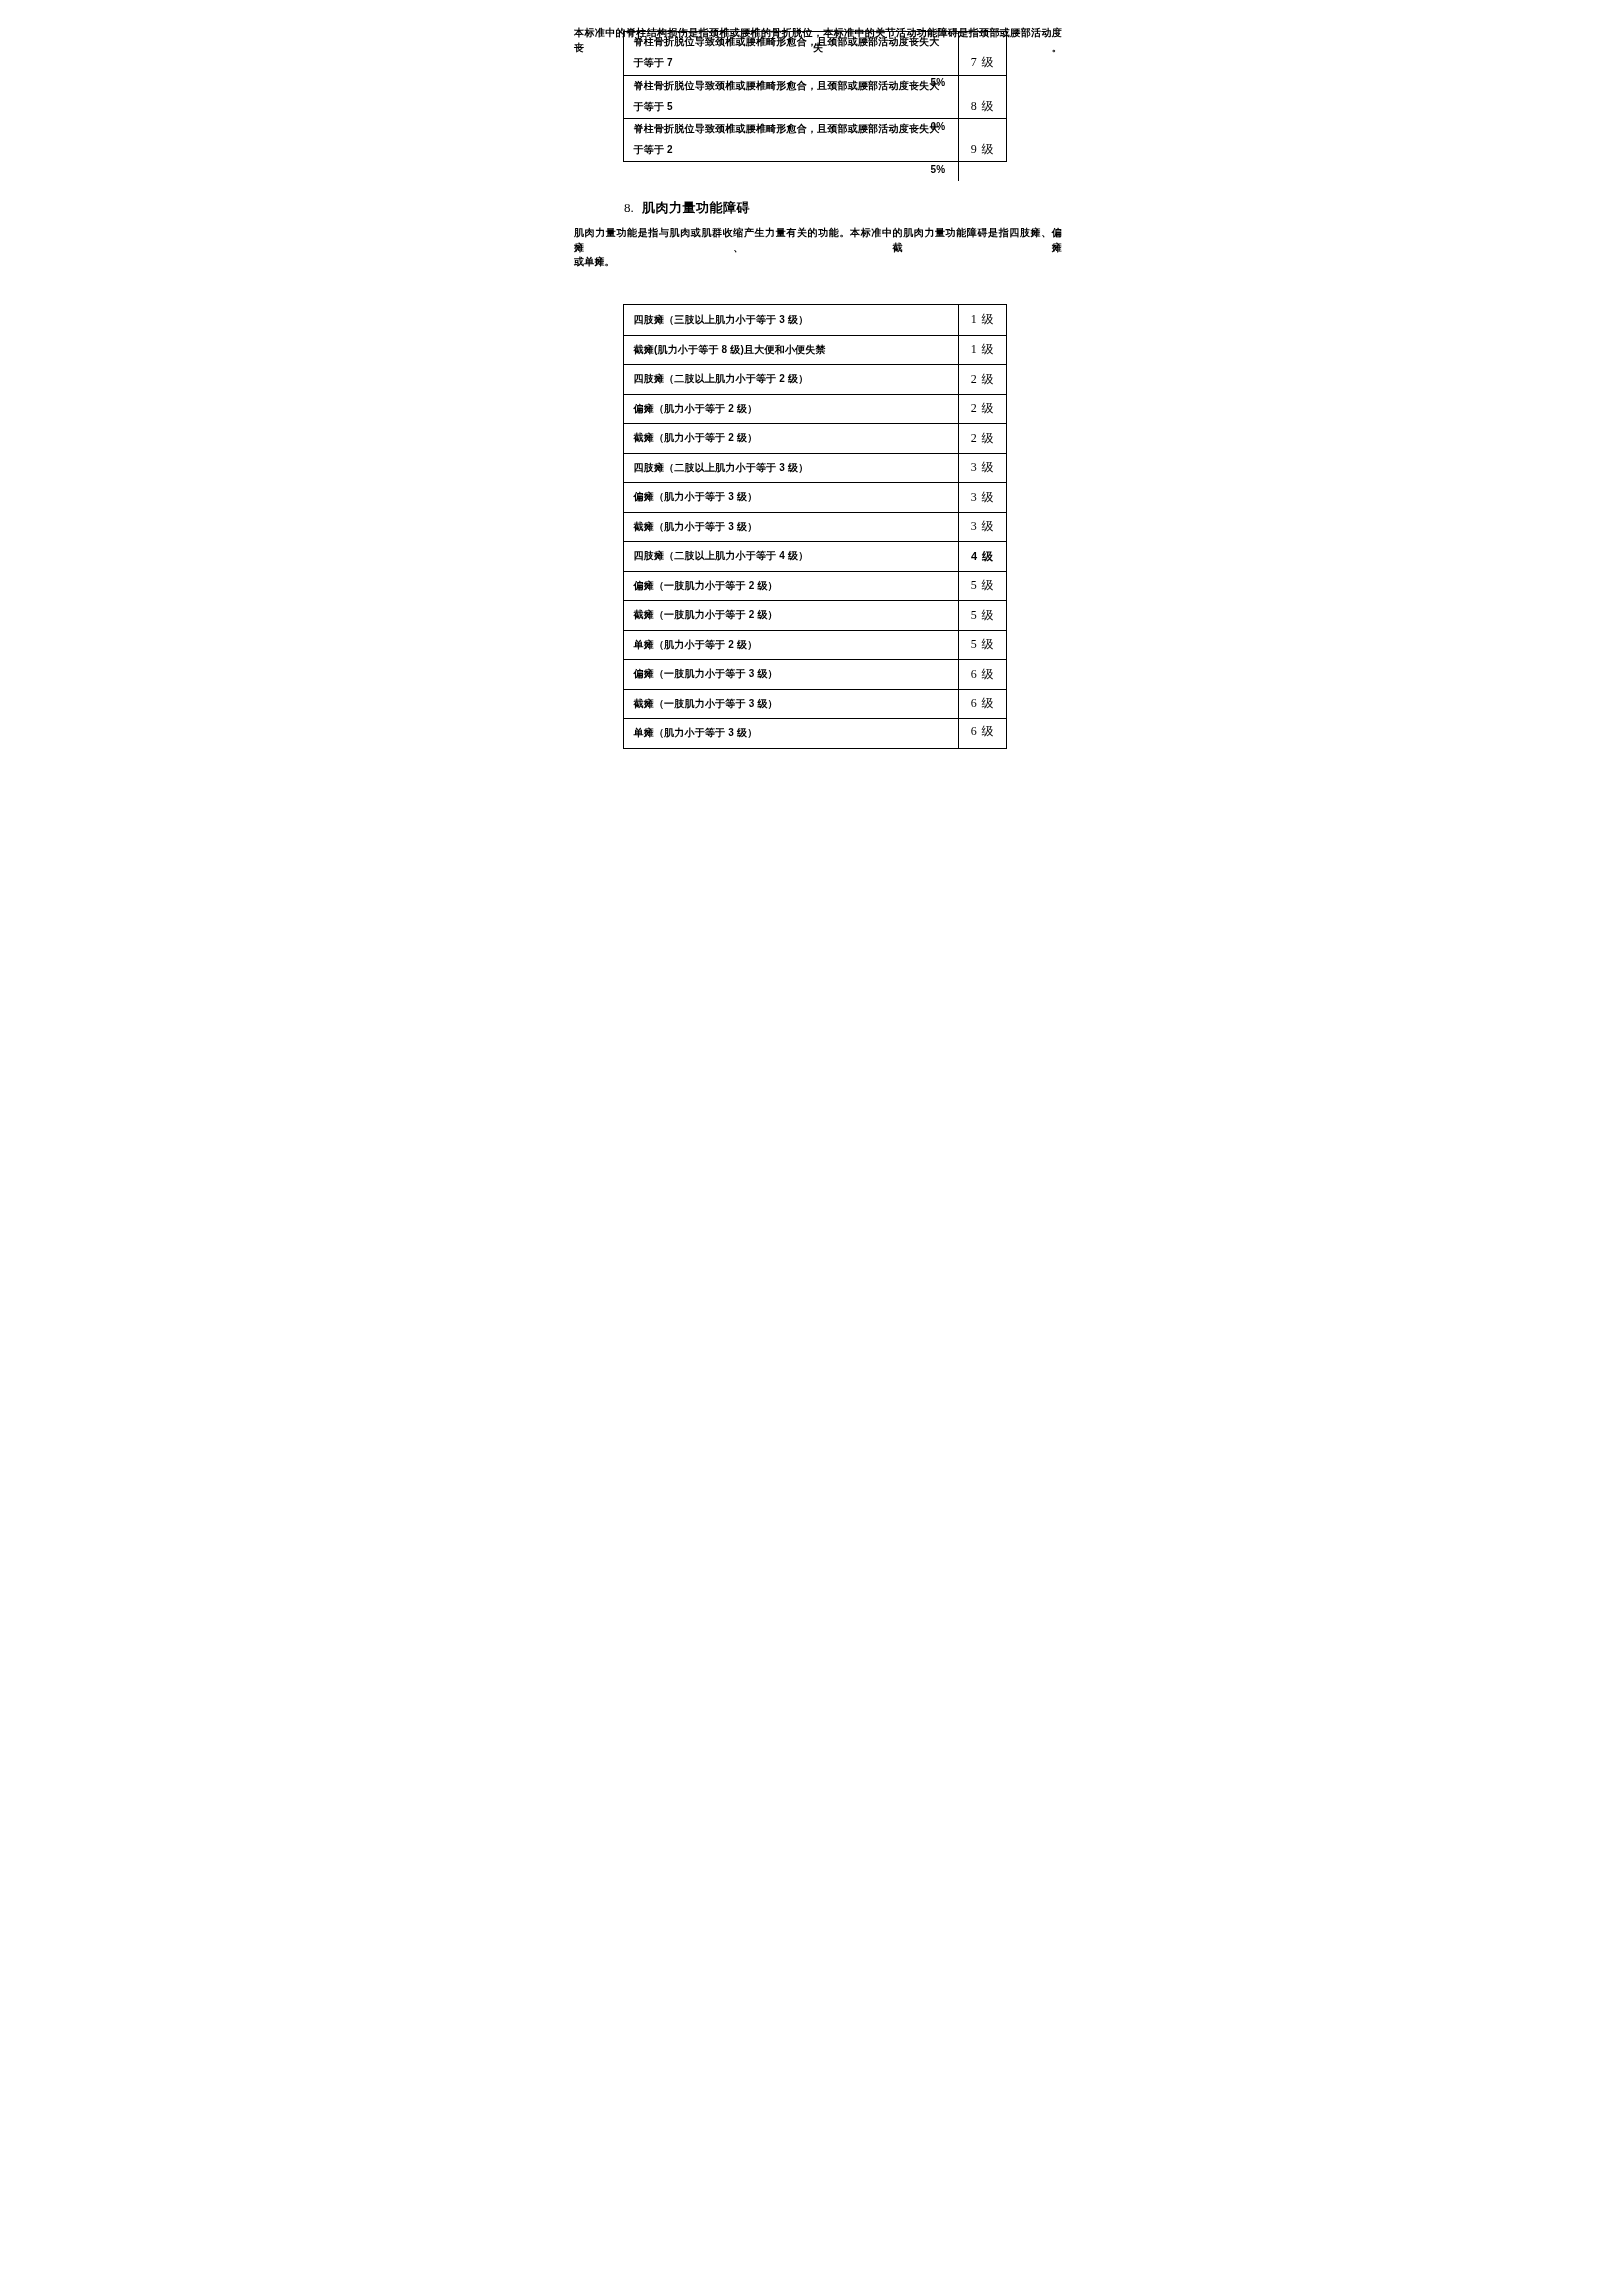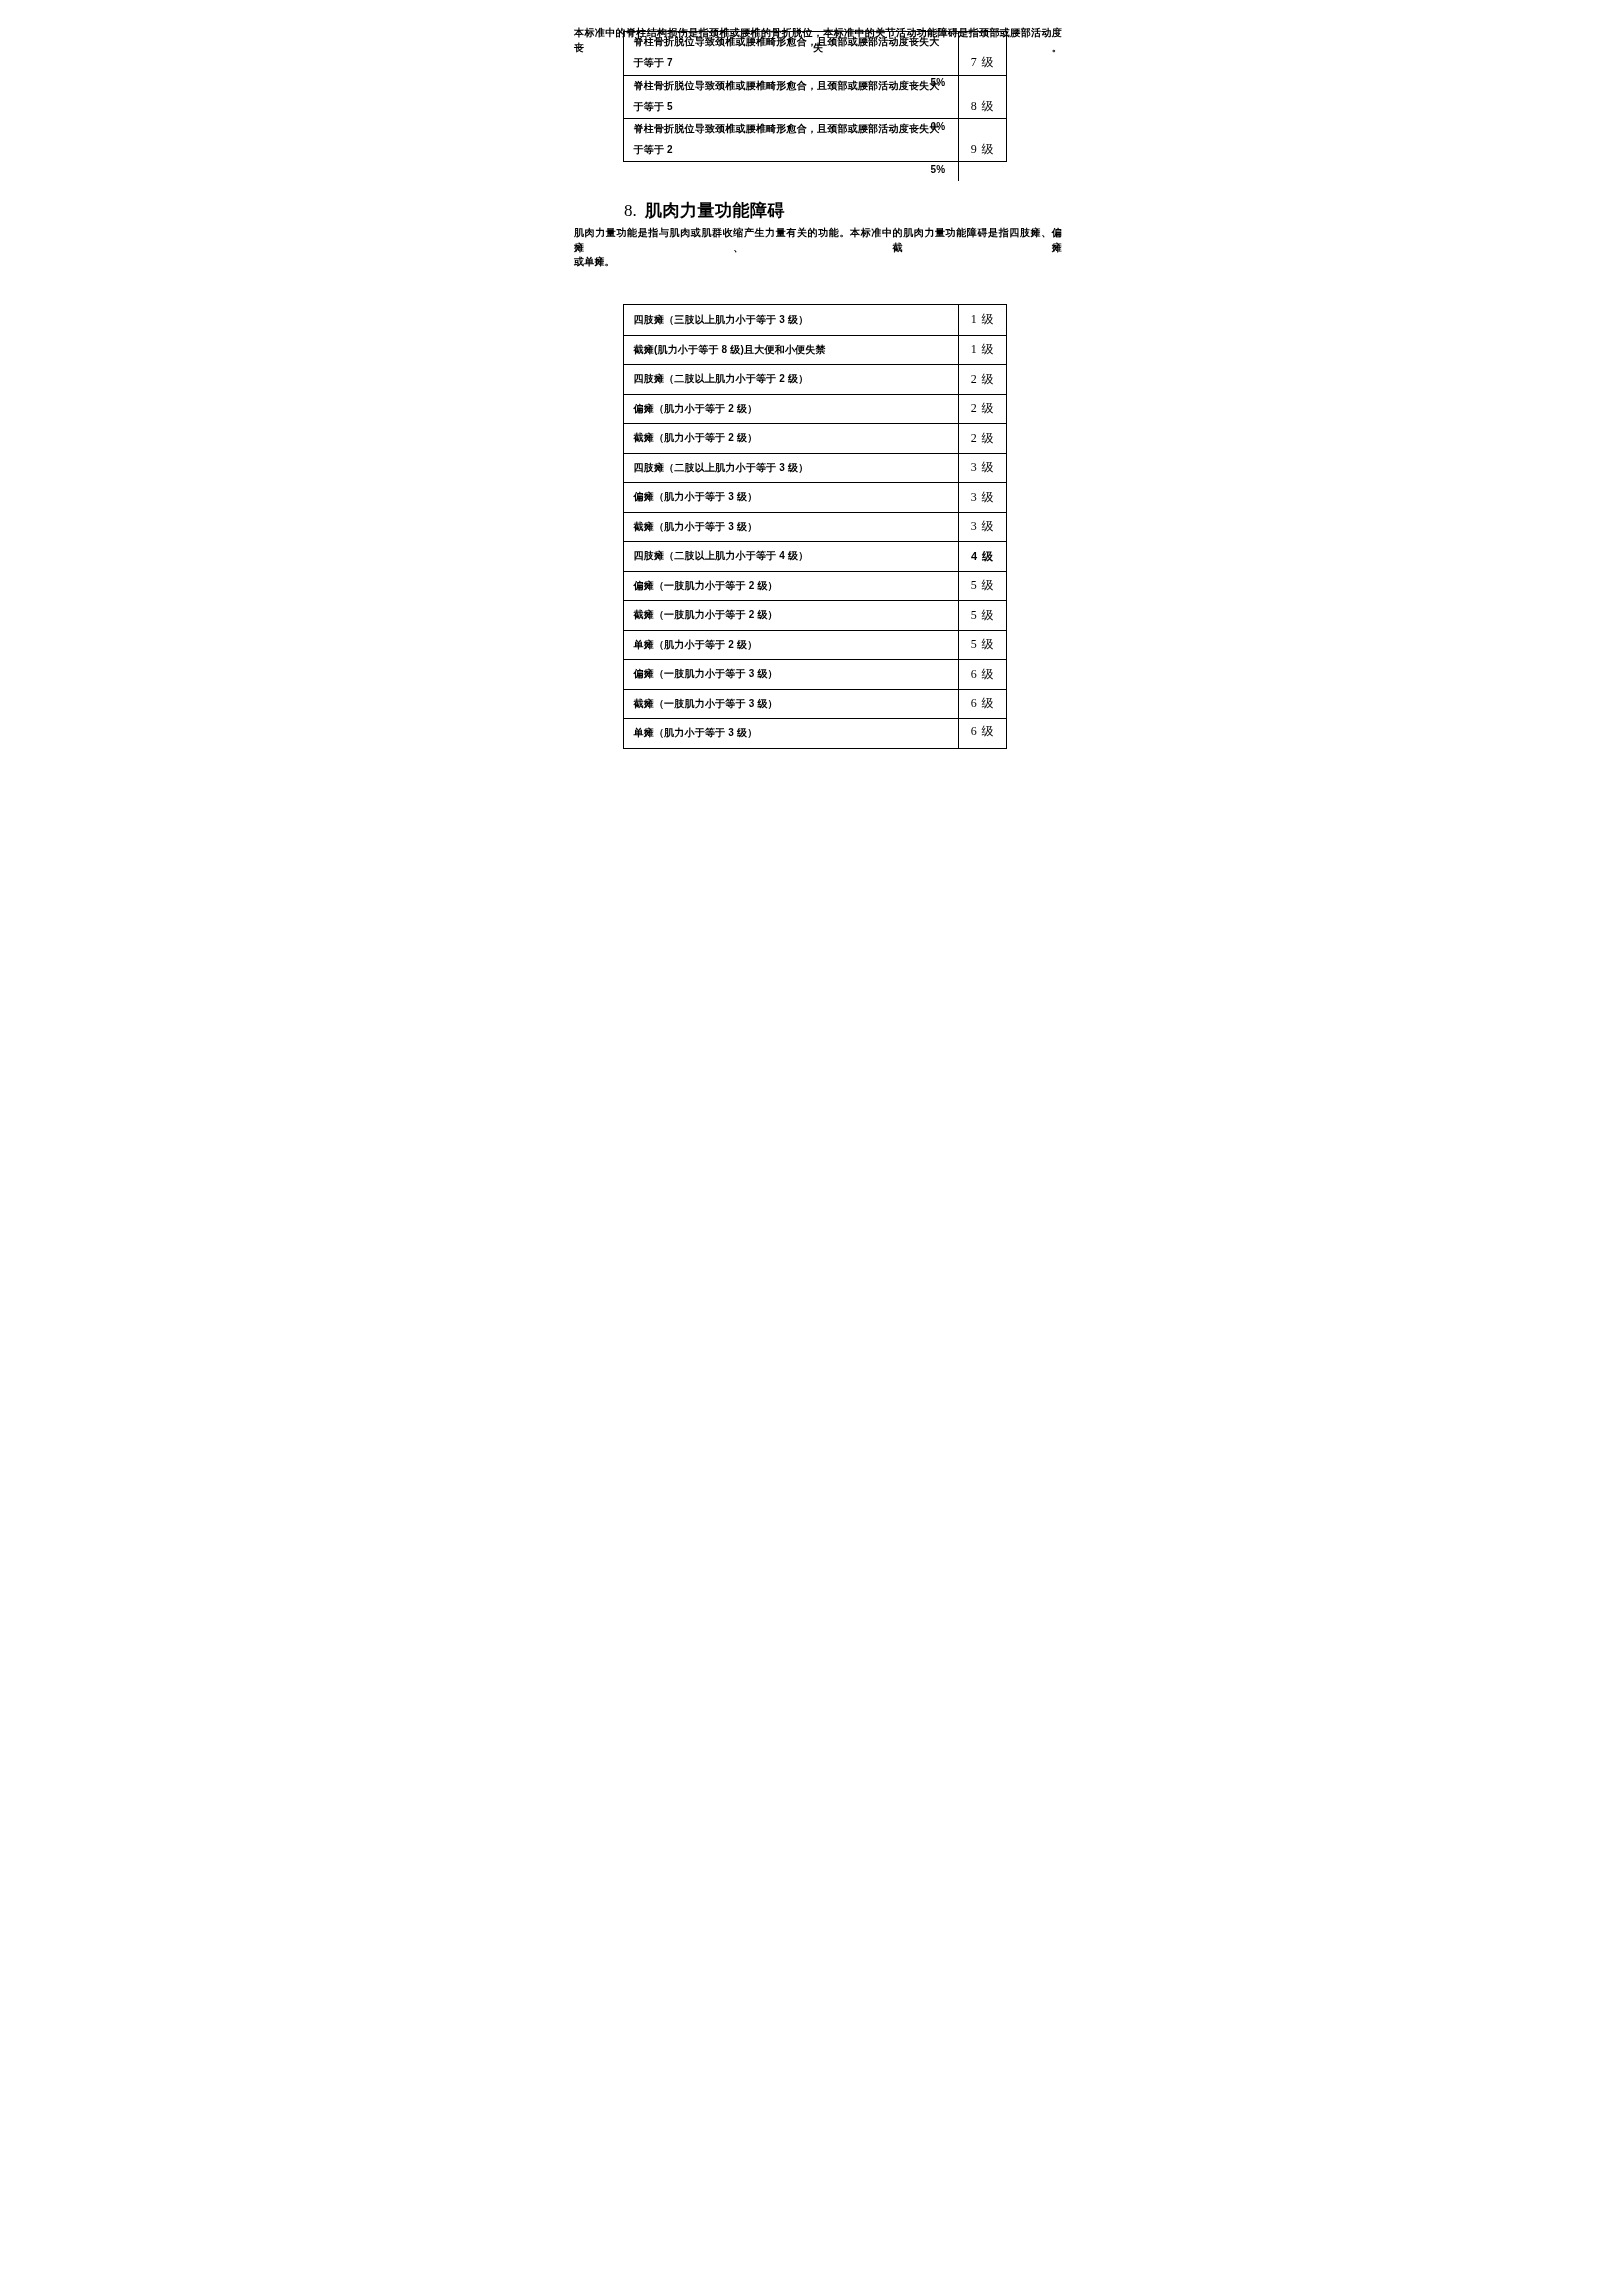--- a/index.html
+++ b/index.html
@@ -31,21 +31,21 @@
     text-align-last: justify;
   }
   #intro-para { top: 15px; margin-top: 11px; }
   #section-para-line1 { top: 226px; }
   #section-para-line2 { top: 255px; }
 
   .section-heading {
     position: absolute;
     left: 83px;
     top: 199px;
-    font-size: 17px;
+    font-size: 13px;
   }
   .h-num {
     font-family: "Liberation Serif", "DejaVu Serif", serif;
     font-weight: 400;
     margin-right: 8.2px;
   }
   .h-title {
     font-weight: 700;
     letter-spacing: 0.5px;
   }

